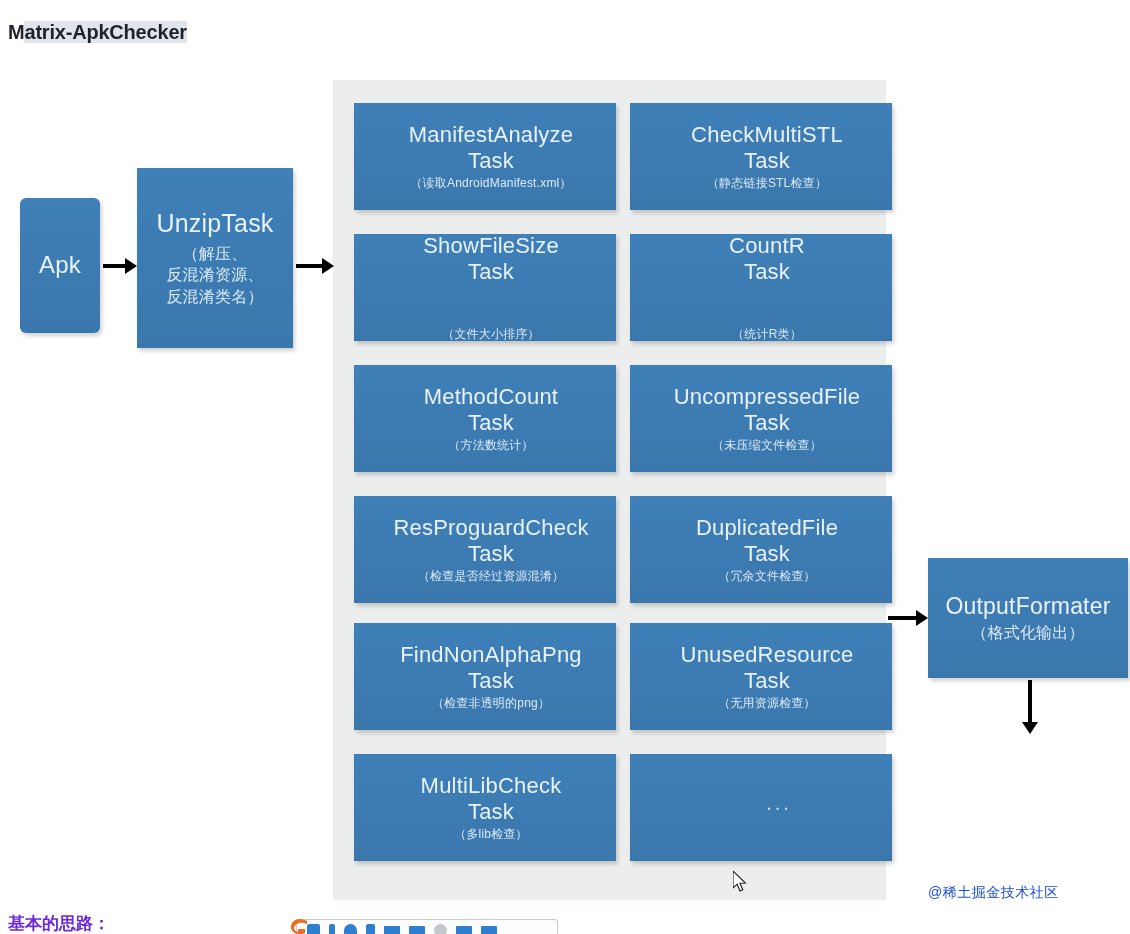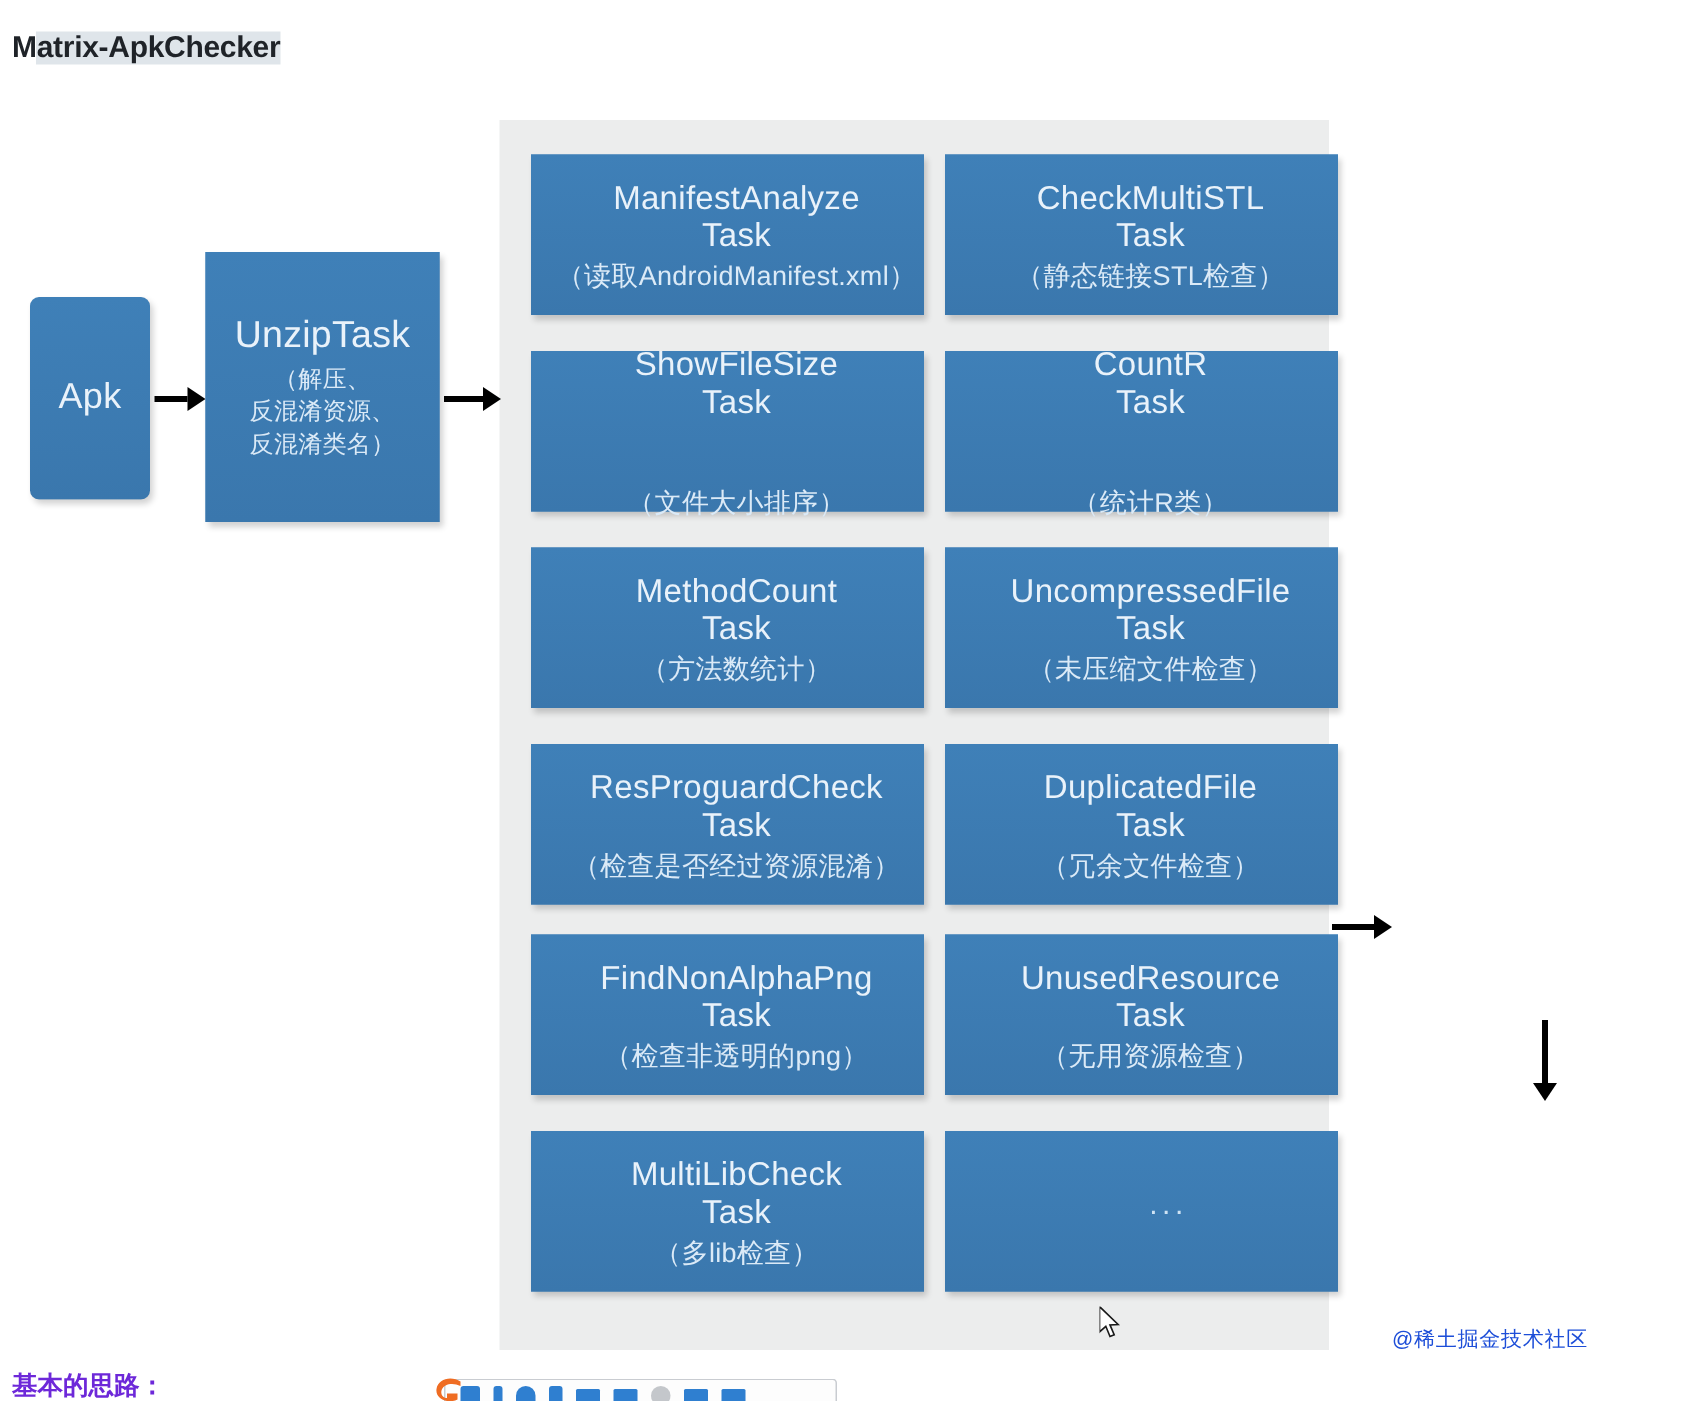--- a/index.html
+++ b/index.html
@@ -105,21 +105,21 @@
   
   .task {
     width: 262px;
     height: 107px;
     padding-left: 12px;
   }
   .task .title {
     font-size: 22px;
     line-height: 1.16;
   }
-  .task .sub { font-size: 18px; margin-top: 4px; }
+  .task .sub { font-size: 12px; margin-top: 4px; }
 
   .col-l { left: 354px; }
   .col-r { left: 630px; }
 
   .row-1 { top: 43px; }
   .row-2 { top: 174px; gap: 40px; }
   .row-3 { top: 305px; }
   .row-4 { top: 436px; }
   .row-5 { top: 563px; }
   .row-6 { top: 694px; }
@@ -356,20 +356,24 @@
   </div>
   <div class="node task col-r row-6" id="node-more">
     <div class="dots">...</div>
   </div>
 
   <div class="arrow h" id="arrow-tasks-output">
     <div class="shaft"></div>
       <div class="head"></div>
   </div>
 
+  <div class="node" id="node-output">
+    <div class="title">OutputFormater</div>
+    <div class="sub">（格式化输出）</div>
+  </div>
 
   <div class="arrow v" id="arrow-output-html">
     <div class="shaft"></div>
       <div class="head"></div>
   </div>
 
 
   <div class="cursor">
     <svg width="16" height="24" viewBox="0 0 16 24">
       <polygon points="0,0 0,17 4.2,13.2 7,20 9.8,18.8 7,12.3 12.4,12" fill="#ffffff" stroke="#1a1a1a" stroke-width="1.1"></polygon>

